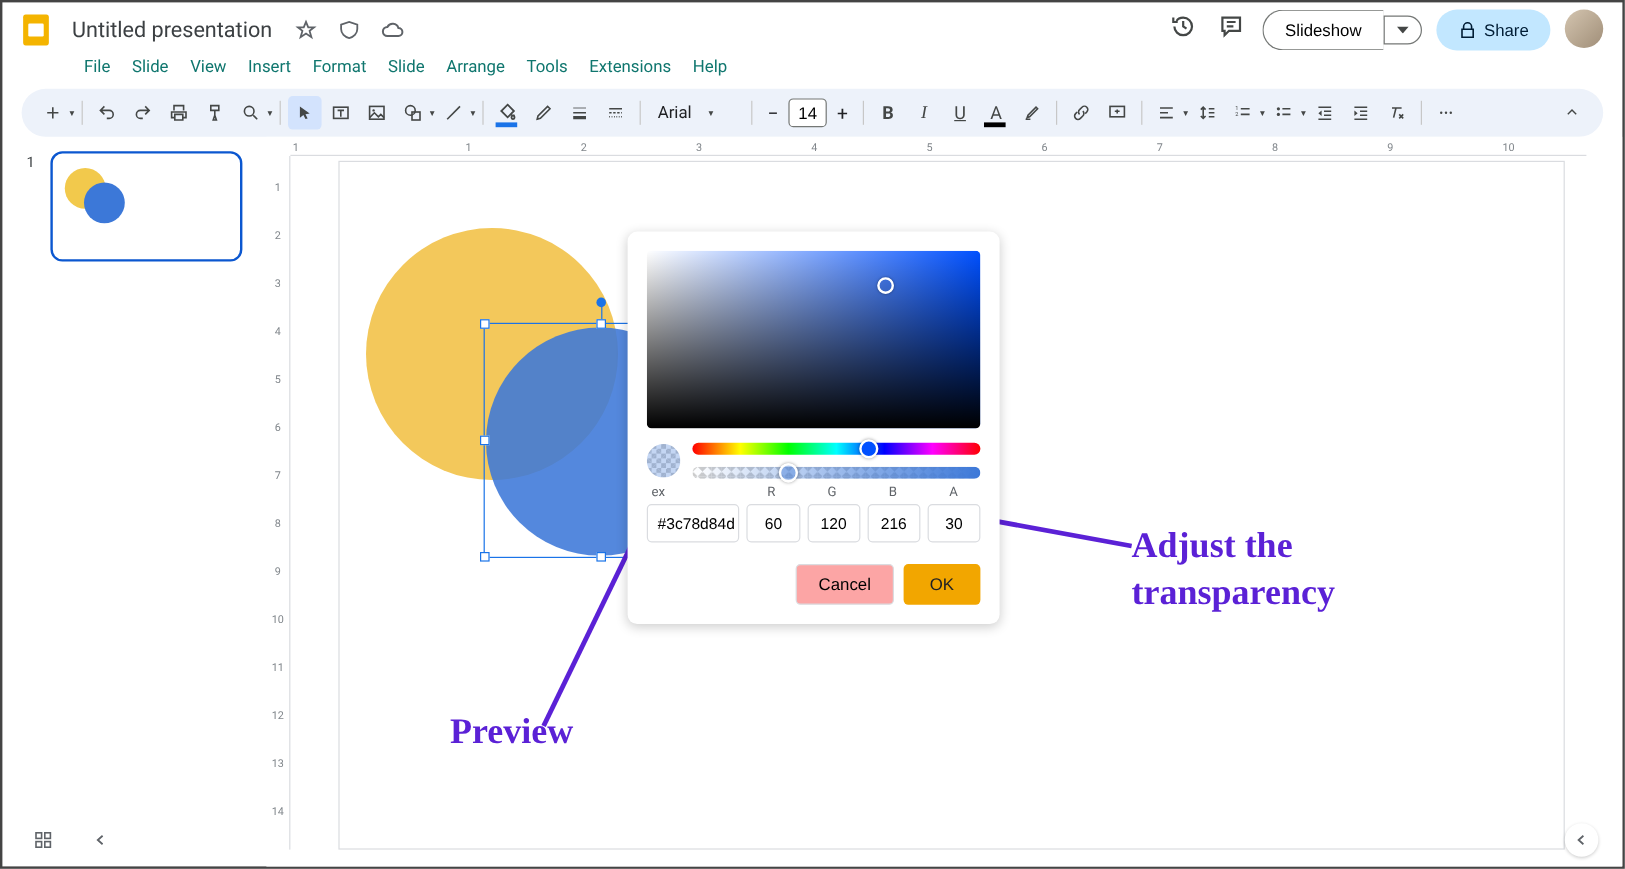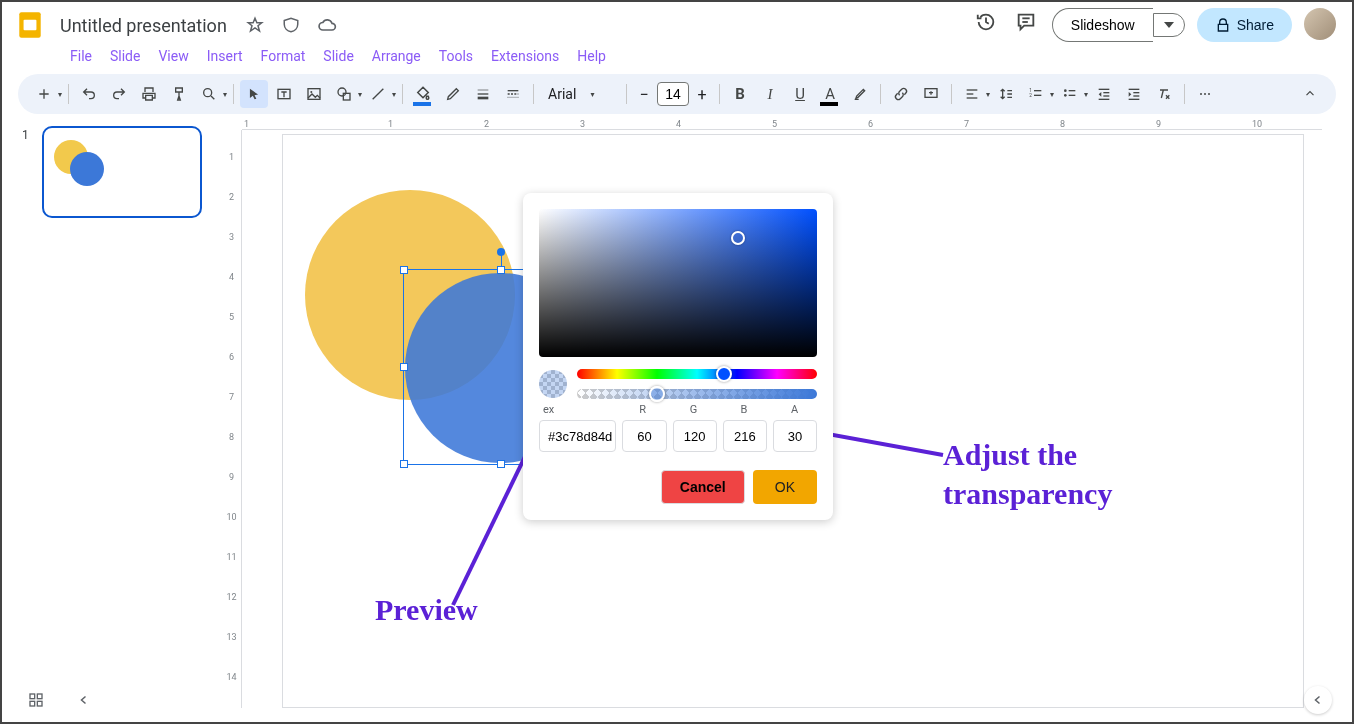--- a/index.html
+++ b/index.html
@@ -10,21 +10,21 @@
 .title-area { flex: 1; display: flex; align-items: center; gap: 8px; }
 .doc-title { font-size: 18px; color: #3c4043; padding: 2px 6px; }
 .icon-btn { width: 28px; height: 28px; display: flex; align-items: center; justify-content: center; cursor: pointer; border-radius: 4px; color: #5f6368; }
 .header-right { display: flex; gap: 12px; }
 .pill-btn { border: 1px solid #747775; border-radius: 20px; padding: 8px 18px; font-size: 14px; cursor: pointer; background: #fff; display: flex; align-items: center; gap: 4px; }
 .share-btn { background: #c2e7ff; border: none; border-radius: 20px; padding: 8px 18px; font-size: 14px; cursor: pointer; display: flex; align-items: center; gap: 6px; color: #001d35; font-weight: 400; }
 .avatar { width: 32px; height: 32px; border-radius: 50%; background: linear-gradient(135deg,#d4c5b0,#a08e78); }
 .slideshow-group { display: flex; align-items: center; }
 .slideshow-group .pill-btn { border-radius: 20px 0 0 20px; border-right: none; }
 .slideshow-dd { border: 1px solid #747775; border-radius: 0 20px 20px 0; padding: 8px 10px; cursor: pointer; background: #fff; }
-.menubar { display: flex; gap: 2px; padding: 2px 26px 6px 60px; font-size: 14px; color: #8b5cf6; }
+.menubar { display: flex; gap: 2px; padding: 2px 26px 6px 60px; font-size: 14px; color: #0f766e; }
 .menubar span { padding: 4px 8px; cursor: pointer; border-radius: 4px; }
 .toolbar { margin: 0 16px; background: #edf2fa; border-radius: 24px; height: 40px; display: flex; align-items: center; padding: 0 12px; gap: 2px; }
 .tb-btn { width: 28px; height: 28px; display: flex; align-items: center; justify-content: center; cursor: pointer; border-radius: 4px; color: #444746; position: relative; }
 .tb-btn.active { background: #d3e3fd; }
 .tb-sep { width: 1px; height: 20px; background: #c7c7c7; margin: 0 4px; }
 .font-sel { display: flex; align-items: center; gap: 16px; padding: 0 8px; min-width: 80px; cursor: pointer; font-size: 14px; }
 .font-size { display: flex; align-items: center; gap: 2px; }
 .fs-btn { width: 22px; height: 24px; display: flex; align-items: center; justify-content: center; cursor: pointer; font-size: 16px; }
 .fs-input { width: 32px; height: 24px; border: 1px solid #747775; border-radius: 4px; text-align: center; font-size: 14px; background: #fff; }
 .dd-caret { font-size: 8px; color: #444746; margin-left: -2px; }
@@ -61,21 +61,21 @@
 .cp-thumb { position: absolute; width: 16px; height: 16px; border-radius: 50%; border: 2px solid #fff; box-shadow: 0 0 3px rgba(0,0,0,0.4); top: -3px; }
 .cp-hue .cp-thumb { background: #0050ff; left: 58%; }
 .cp-alpha .cp-thumb { background: rgba(60,120,216,0.4); left: 30%; }
 .cp-labels { display: flex; gap: 6px; margin-top: 4px; font-size: 11px; color: #5f6368; }
 .cp-labels span { flex: 1; text-align: center; }
 .cp-labels span:first-child { flex: 1.6; text-align: left; padding-left: 4px; }
 .cp-inputs { display: flex; gap: 6px; margin-top: 4px; }
 .cp-inputs input { flex: 1; height: 32px; border: 1px solid #dadce0; border-radius: 4px; text-align: center; font-size: 13px; min-width: 0; }
 .cp-inputs input:first-child { flex: 1.6; text-align: left; padding-left: 8px; }
 .cp-actions { display: flex; justify-content: flex-end; gap: 8px; margin-top: 18px; }
-.cp-cancel { border: 1px solid #dadce0; background: #ef4444; border-radius: 4px; padding: 8px 18px; font-size: 14px; cursor: pointer; font-weight: bold; }
+.cp-cancel { border: 1px solid #dadce0; background: #fca5a5; border-radius: 4px; padding: 8px 18px; font-size: 14px; cursor: pointer; }
 .cp-ok { border: none; background: #f2a600; color: #202124; border-radius: 4px; padding: 8px 22px; font-size: 14px; font-weight: 500; cursor: pointer; }
 .annotation { font-family: "Segoe Script", "Comic Sans MS", cursive; color: #5b21d6; font-size: 30px; font-weight: 600; }
 .anno-preview { position: absolute; left: 92px; top: 458px; }
 .anno-transparency { position: absolute; left: 660px; top: 300px; line-height: 1.3; }
 .arrow { stroke: #5b21d6; stroke-width: 4; fill: none; }
 .arrowhead { fill: #5b21d6; }
 .footer { position: absolute; bottom: 8px; left: 20px; right: 20px; display: flex; justify-content: space-between; align-items: center; color: #5f6368; }
 .footer-left { display: flex; gap: 20px; align-items: center; }
 .footer-right { width: 28px; height: 28px; border-radius: 50%; box-shadow: 0 1px 3px rgba(0,0,0,0.2); display: flex; align-items: center; justify-content: center; background: #fff; cursor: pointer; }
 .fill-swatch { position: absolute; bottom: 2px; left: 4px; width: 18px; height: 4px; background: #1a73e8; }

